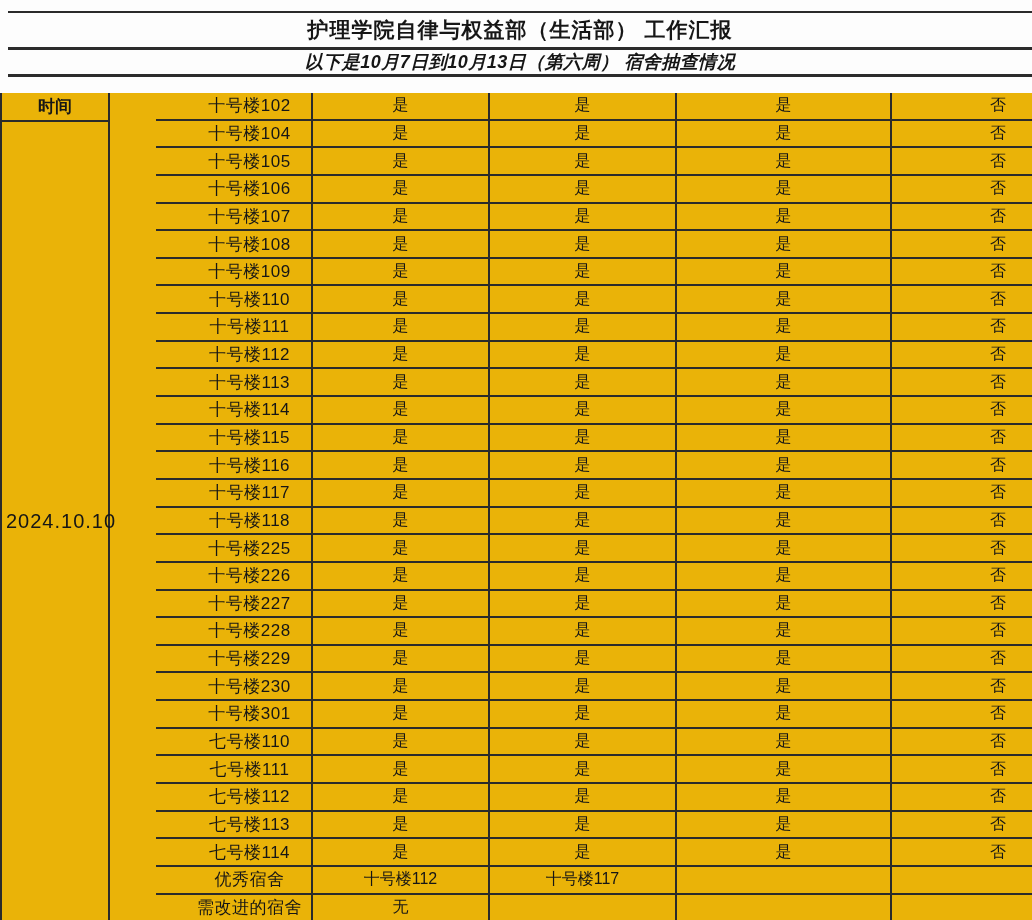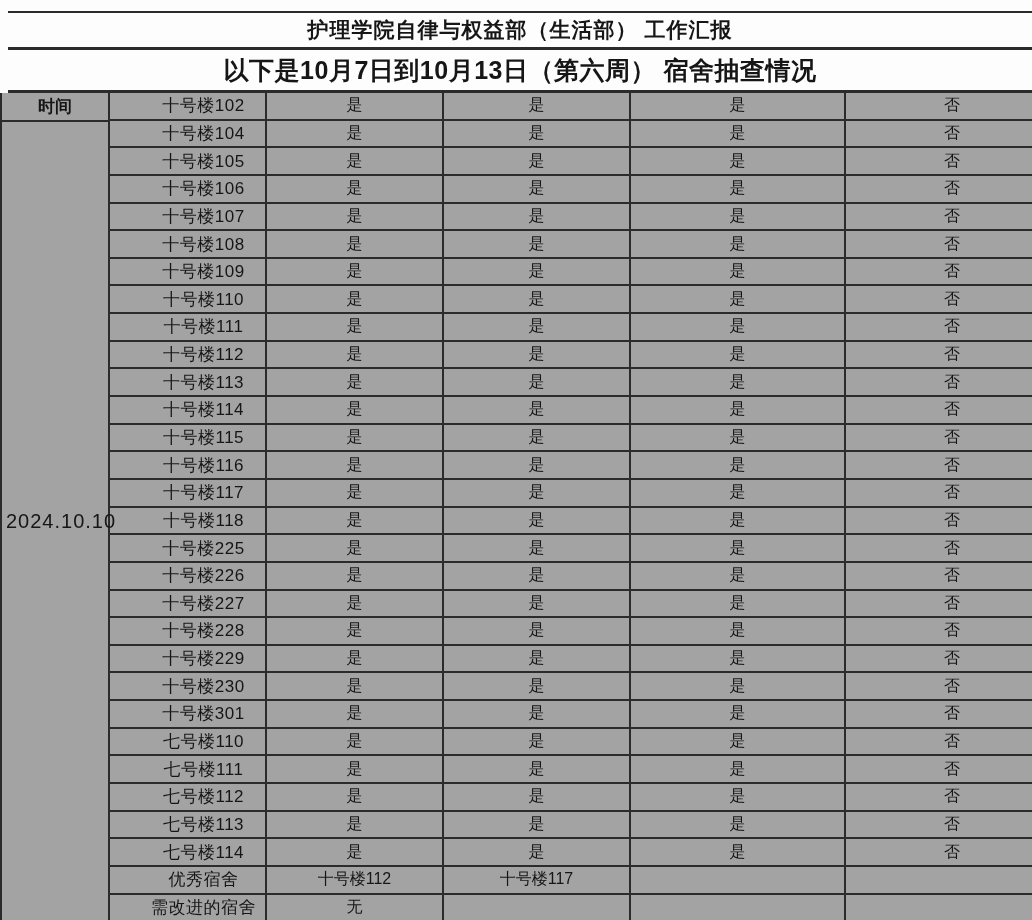--- a/index.html
+++ b/index.html
@@ -16,27 +16,27 @@
     display: flex; align-items: center; justify-content: center;
     background: #fdfdfd;
   }
   .title-band {
     top: 11px; height: 39px;
     border-top: 2px solid #2b2b2b;
     border-bottom: 3px solid #2b2b2b;
     font-size: 21px; font-weight: bold; letter-spacing: 1px;
   }
   .subtitle-band {
-    top: 50px; height: 43px;
+    top: 50px; height: 27px;
     border-bottom: 3px solid #2b2b2b;
-    font-size: 25px; font-weight: bold; letter-spacing: 0.5px;
+    font-size: 18px; font-weight: bold; letter-spacing: 0.5px; font-style: italic;
   }
   .table {
     position: absolute; top: 93px; left: 0; right: 0; bottom: 0;
-    display: flex; background: #a3a3a3;
+    display: flex; background: #eab308; gap: 46px;
   }
   .time-col {
     width: 110px;
     border-left: 2px solid #2b2b2b;
     border-right: 2px solid #2b2b2b;
     display: flex; flex-direction: column;
   }
   .time-header {
     height: 29px; border-bottom: 2px solid #2b2b2b;
     display: flex; align-items: center; justify-content: center;

